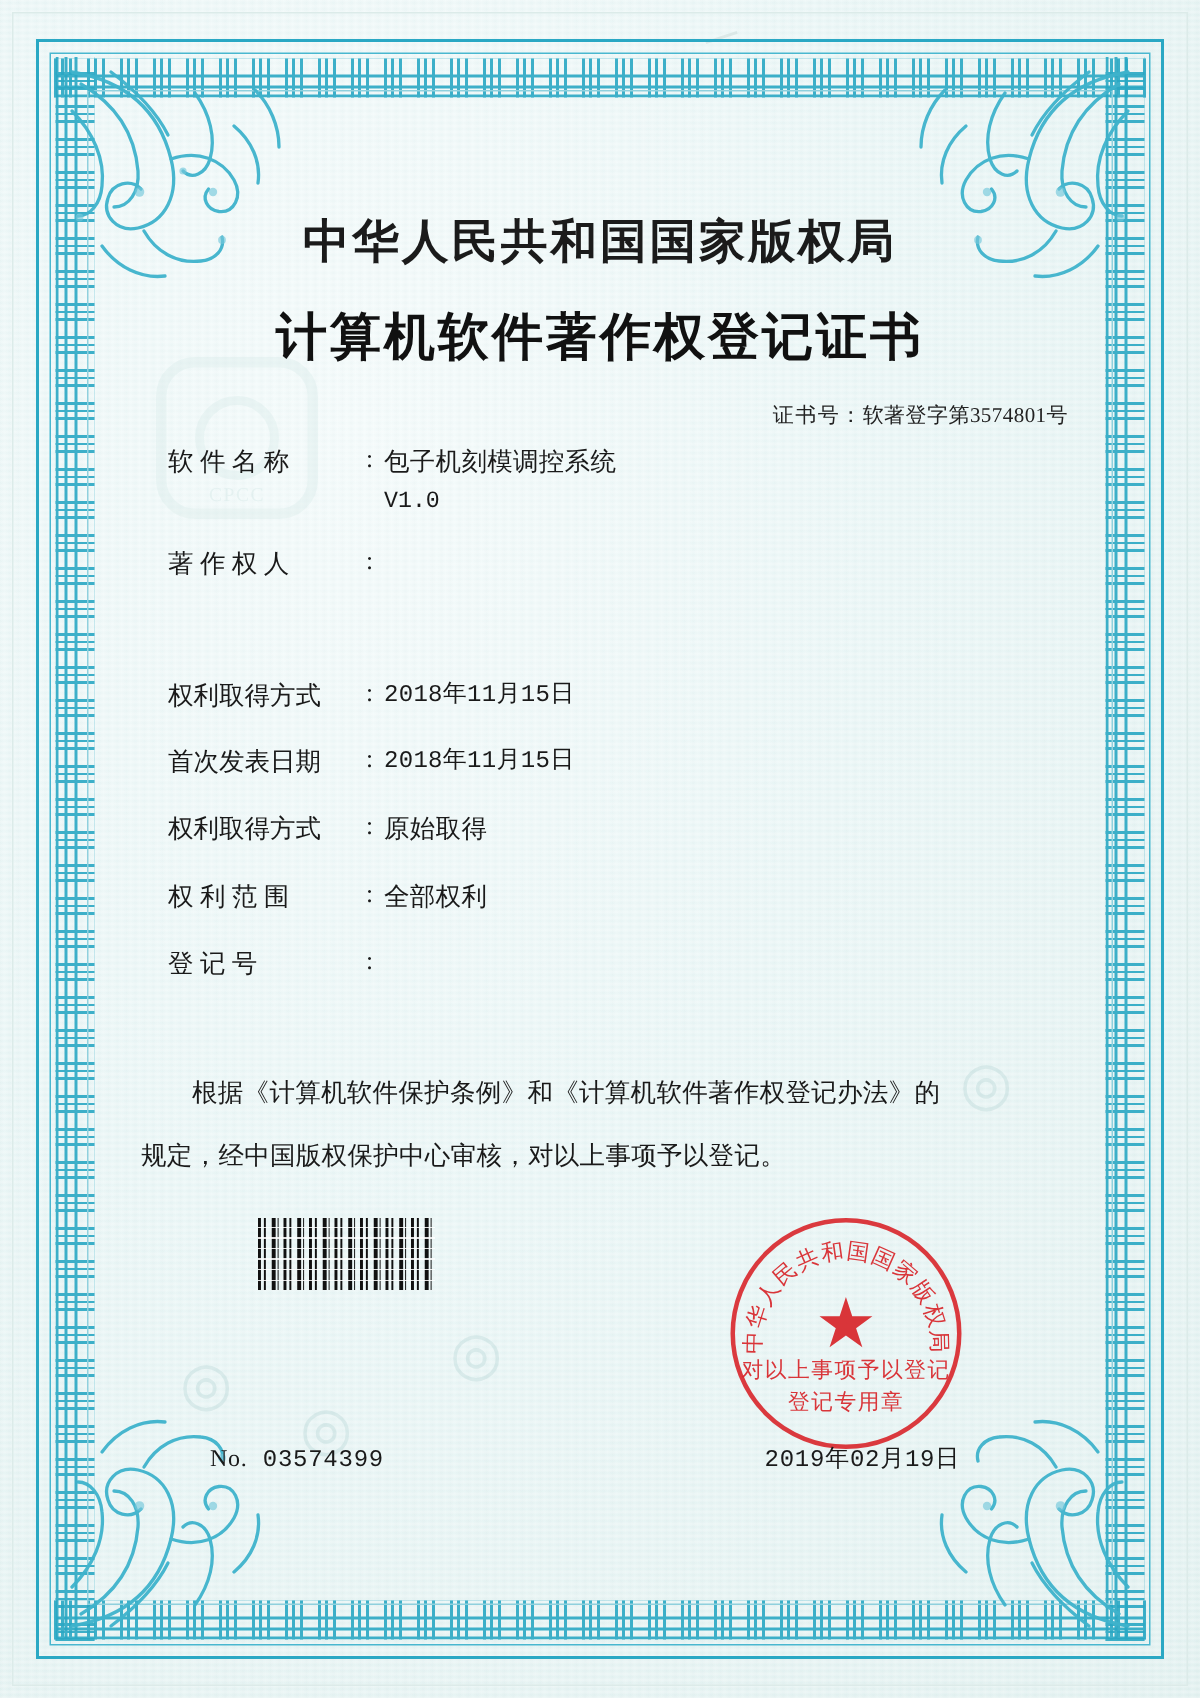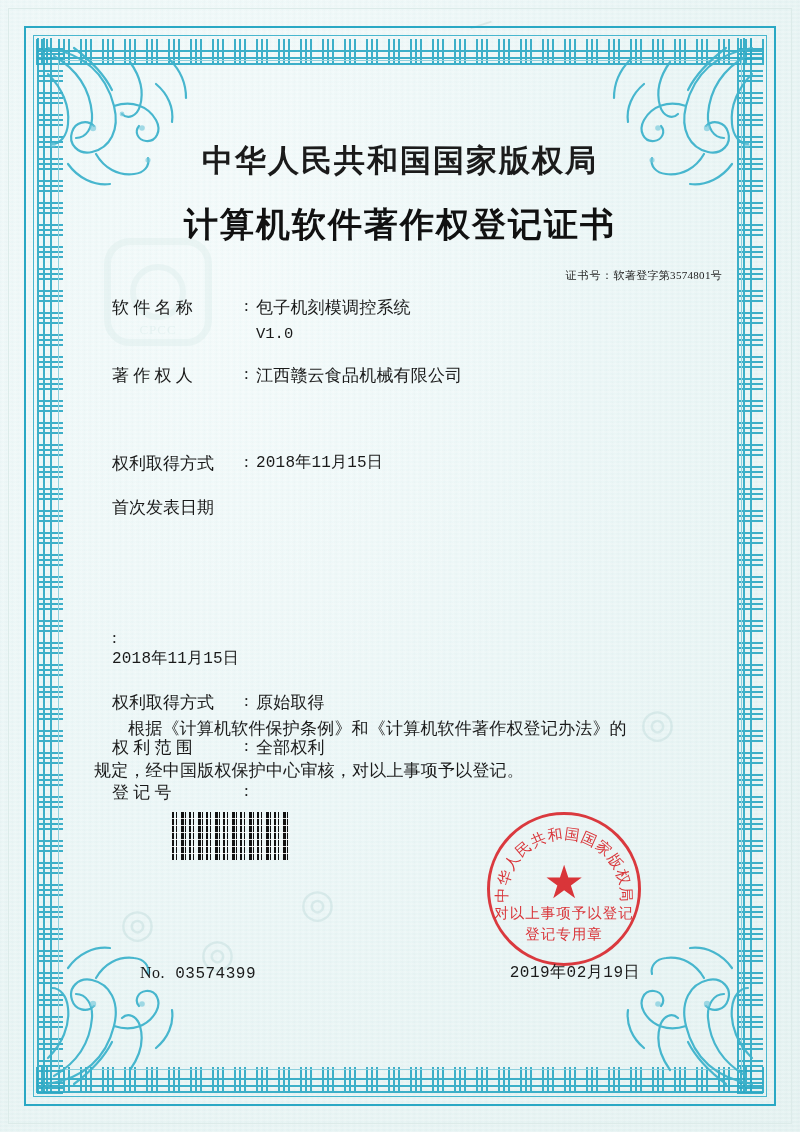--- a/index.html
+++ b/index.html
@@ -186,22 +186,22 @@
     margin-top: 20px;
     font-size: 34px;
     letter-spacing: 2px;
     color: #111;
     font-weight: 700;
     font-family: "DejaVu Serif", "Liberation Serif", serif;
   }
   .cert-no {
     position: absolute;
     top: 268px;
-    right: 78px;
-    font-size: 11px;
+    right: 88px;
+    font-size: 14px;
     color: #222;
     letter-spacing: .3px;
   }
   .cert-no .lbl { letter-spacing: 1px; }
 
   
   .fields {
     position: absolute;
     top: 296px;
     left: 112px;
@@ -489,32 +489,31 @@
       <span class="colon">:</span>
       <span class="value">包子机刻模调控系统</span>
     </div>
     <div class="row">
       <span class="value2">V1.0</span>
     </div>
 
     <div class="row" style="margin-top:20px;">
       <span class="label">著 作 权 人</span>
       <span class="colon">:</span>
-      <span class="value">江西赣云食品机械有限公司</span>
     </div>
 
     <div class="gap-a"></div>
 
     <div class="row" style="margin-top:28px;">
       <span class="label">权利取得方式</span>
       <span class="colon">:</span>
       <span class="value mono">2018年11月15日</span>
     </div>
 
-    <div class="row" style="margin-top:20px;flex-direction:column;">
+    <div class="row" style="margin-top:20px;">
       <span class="label">首次发表日期</span>
       <span class="colon">:</span>
       <span class="value mono">2018年11月15日</span>
     </div>
 
     <div class="row" style="margin-top:22px;">
       <span class="label">权利取得方式</span>
       <span class="colon">:</span>
       <span class="value">原始取得</span>
     </div>

